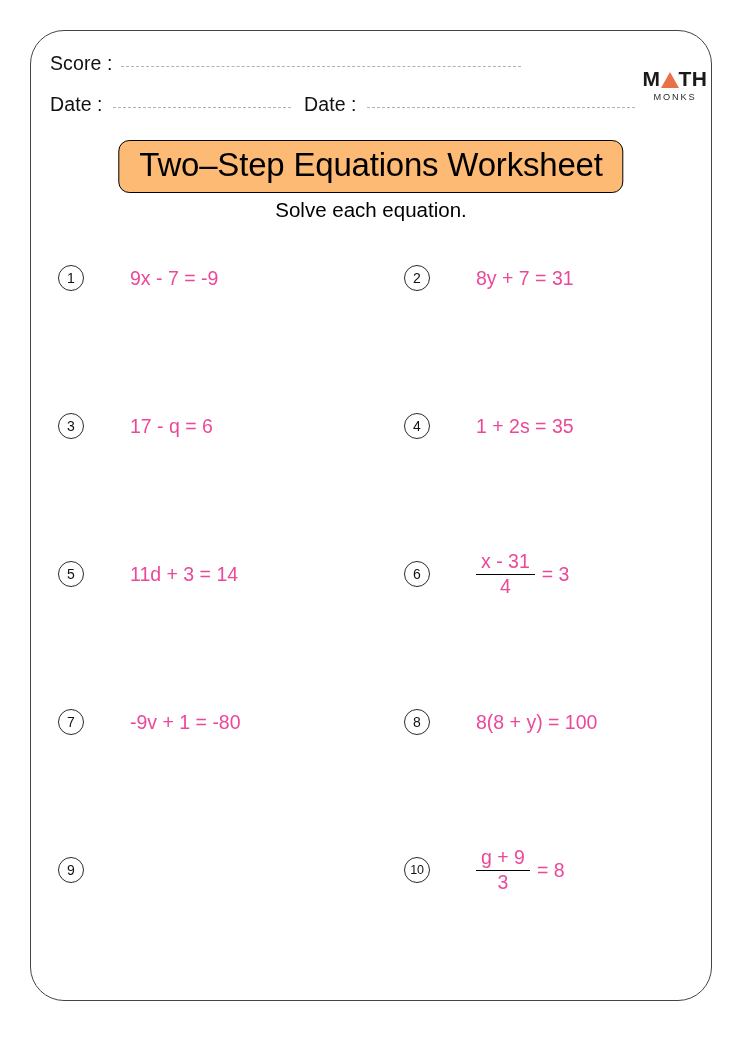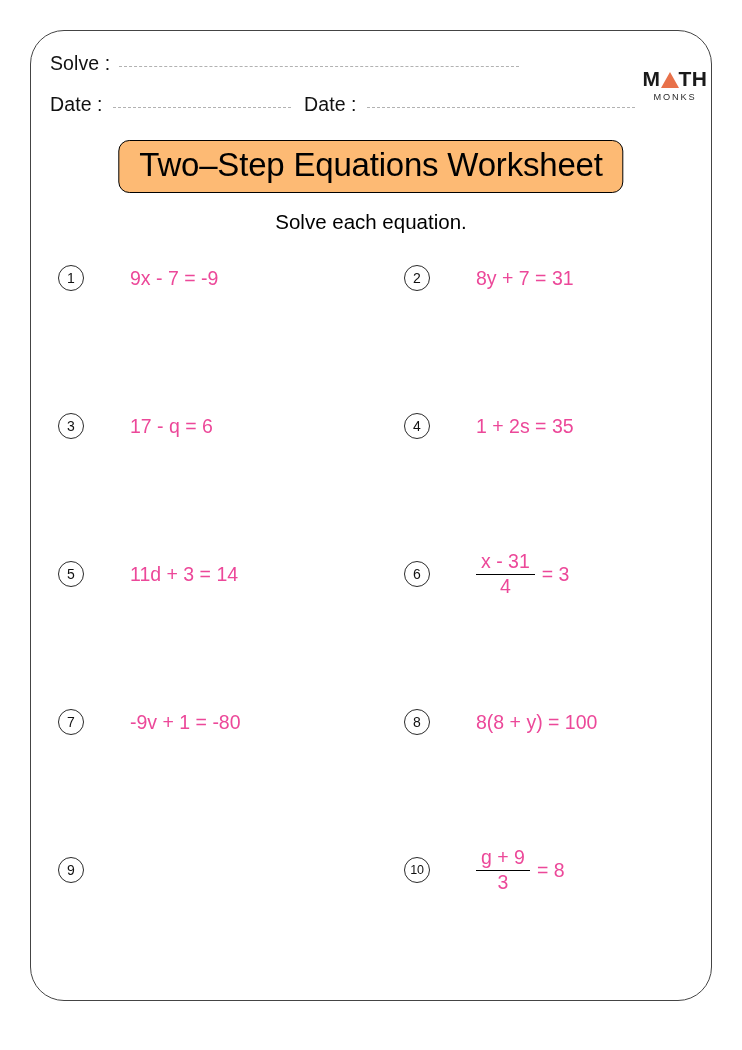--- a/index.html
+++ b/index.html
@@ -112,21 +112,20 @@
     white-space: nowrap;
     line-height: 1.08;
   }
   .subtitle {
     position: absolute;
     left: 0;
     right: 0;
     top: 198px;
     text-align: center;
     font-size: 20.5px;
-    margin-top: 12px;
   }
 
   
   .problems {
     position: absolute;
     left: 0;
     right: 0;
     top: 255px;
   }
   .prow {
@@ -185,21 +184,21 @@
     font-size: 19.5px;
   }
   .eq-rhs { white-space: nowrap; }
 </style>
 </head>
 <body>
 
 <div class="sheet"></div>
 
 <div class="hdr-row" id="row-name">
-  <span class="hdr-label">Solve :</span>
+  <span class="hdr-label">Score :</span>
   <span class="dashline"></span>
 </div>
 
 <div class="hdr-row" id="row-score">
   <span class="hdr-label">Date :</span>
   <span class="dashline"></span>
 </div>
 
 <div class="hdr-row" id="row-date">
   <span class="hdr-label">Date :</span>

